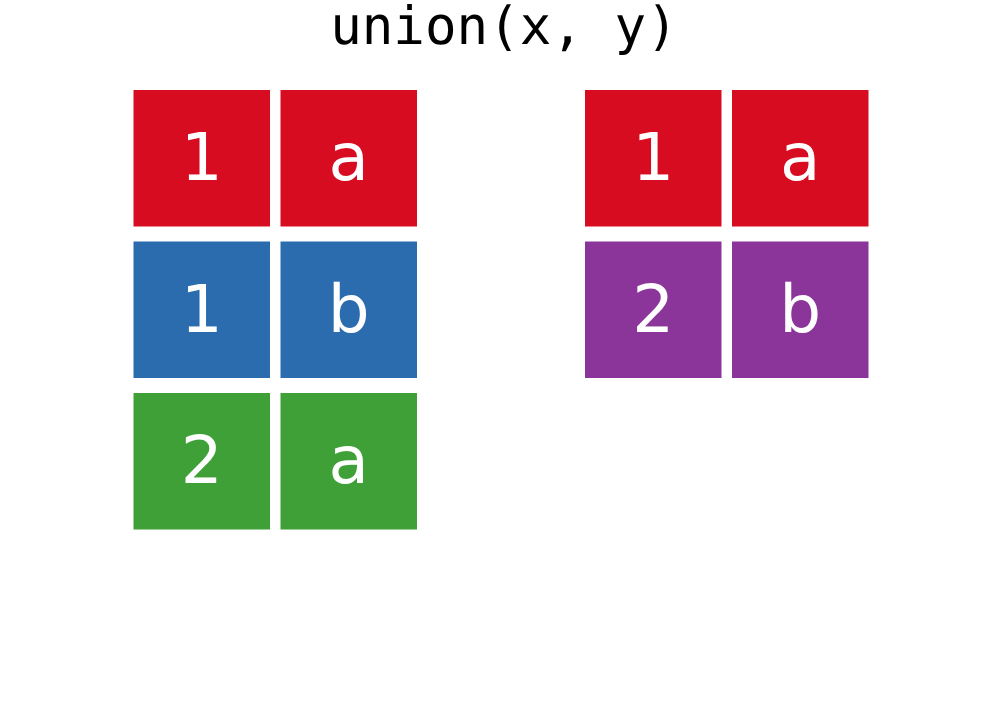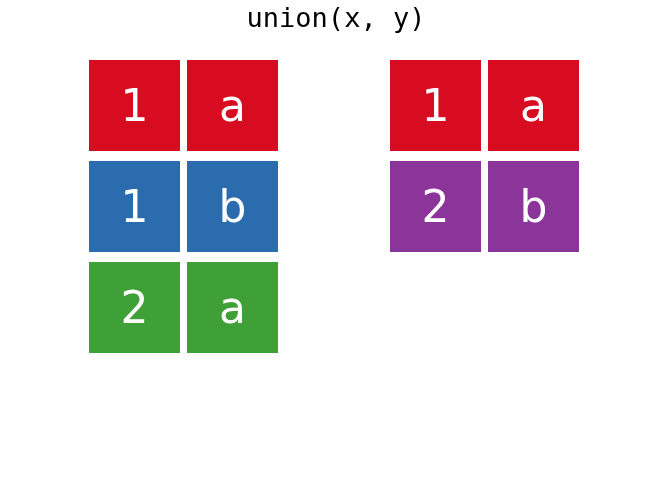--- a/index.html
+++ b/index.html
@@ -22,21 +22,21 @@
     height: 480px;
     background: #ffffff;
   }
   .title {
     position: absolute;
     left: 0;
     top: 1px;
     width: 672px;
     text-align: center;
     font-family: "DejaVu Sans Mono", monospace;
-    font-size: 27px;
+    font-size: 35px;
     line-height: 34px;
     color: #000000;
     letter-spacing: 0px;
     white-space: pre;
   }
   .table {
     position: absolute;
     display: grid;
     grid-auto-rows: 91px;
     grid-template-columns: 91px 91px;

